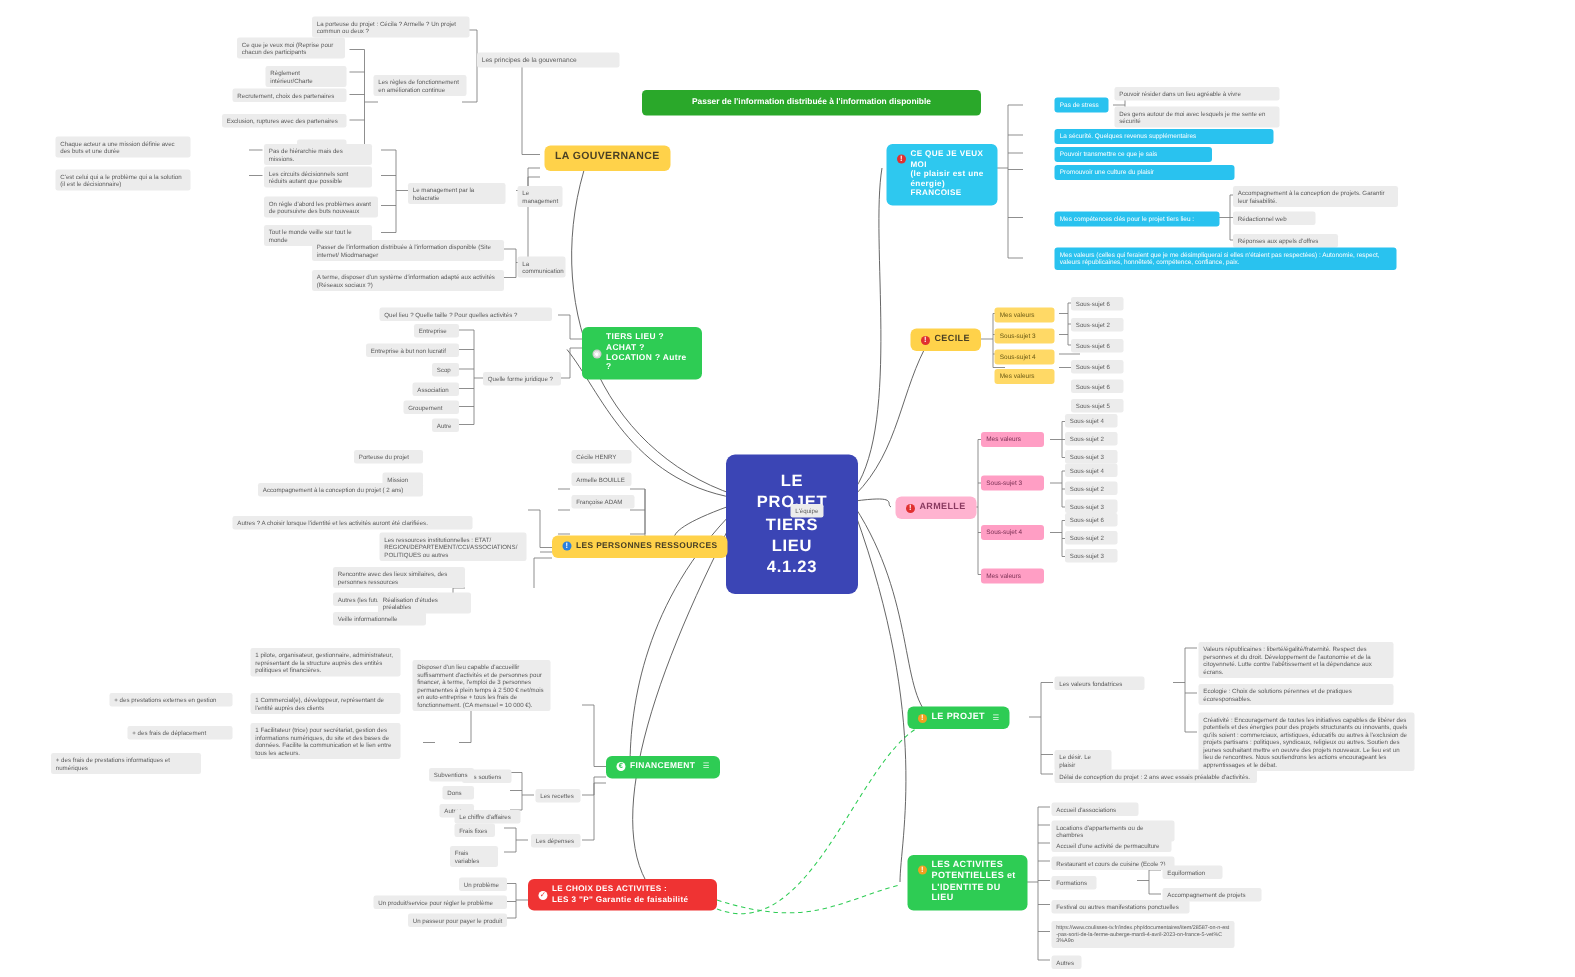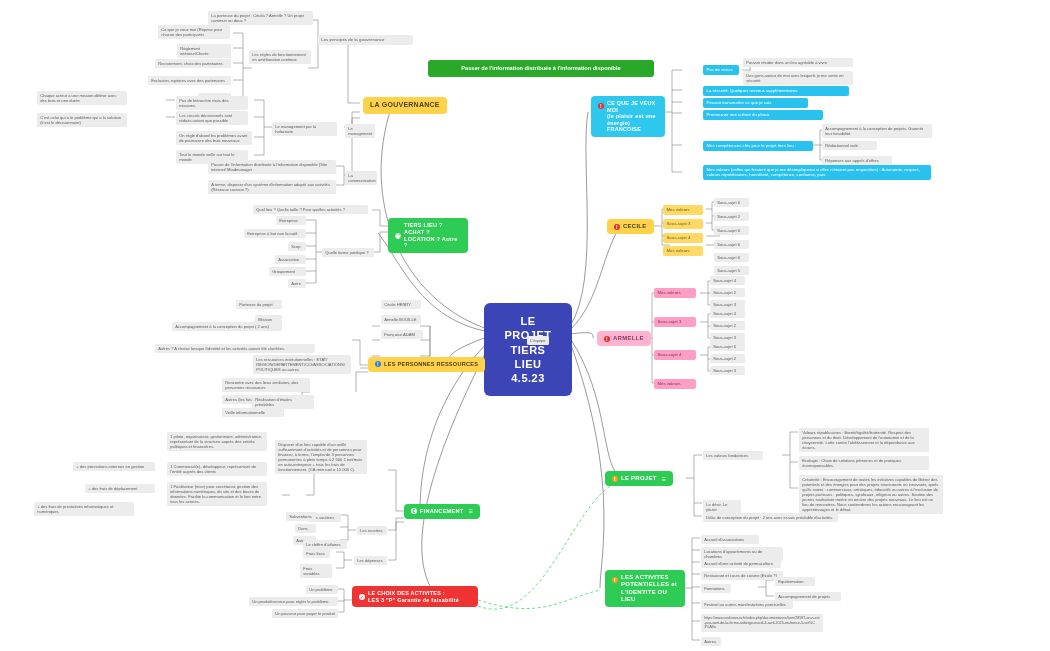--- a/index.html
+++ b/index.html
@@ -275,21 +275,21 @@
         <path d="M692 640 L 700 640"></path>
       <path d="M758 587 L 766 587"></path>
       <path d="M766 580 L 766 596"></path>
       <path d="M766 580 L 774 580"></path>
         <path d="M766 596 L 774 596"></path>
     </g>
   </svg>
 
   <div class="node central" style="left:484px;top:303px;width:88px;">
     <span>LE PROJET TIERS</span><br>
-    <span>LIEU 4.5.23</span>
+    <span>LIEU 4.1.23</span>
   </div>
 
   <div class="node topic-banner" style="left:428px;top:60px;width:226px;">
     <span>Passer de l'information distribuée à l'information disponible</span>
   </div>
 
   <div class="node topic topic-yellow" style="left:363px;top:97px;">
     <span class="tlabel">LA GOUVERNANCE</span>
   </div>
   <div class="node leaf mid" style="left:318px;top:35px;width:95px;">

